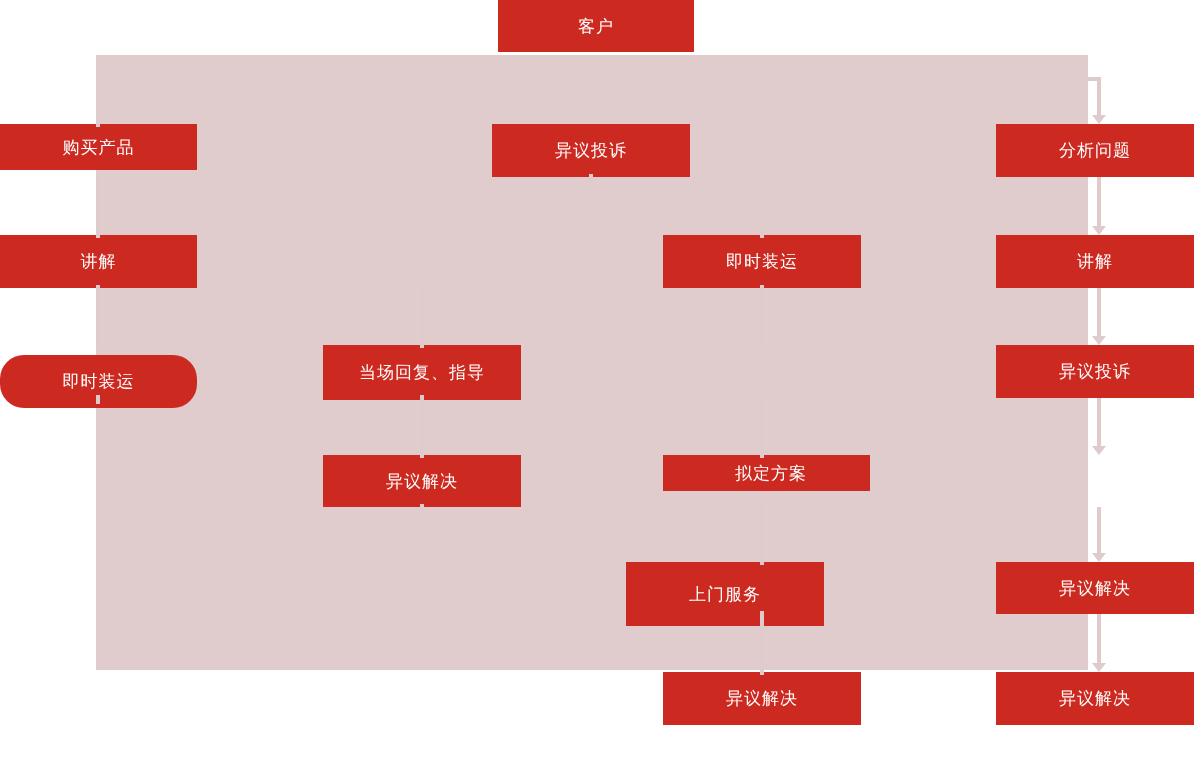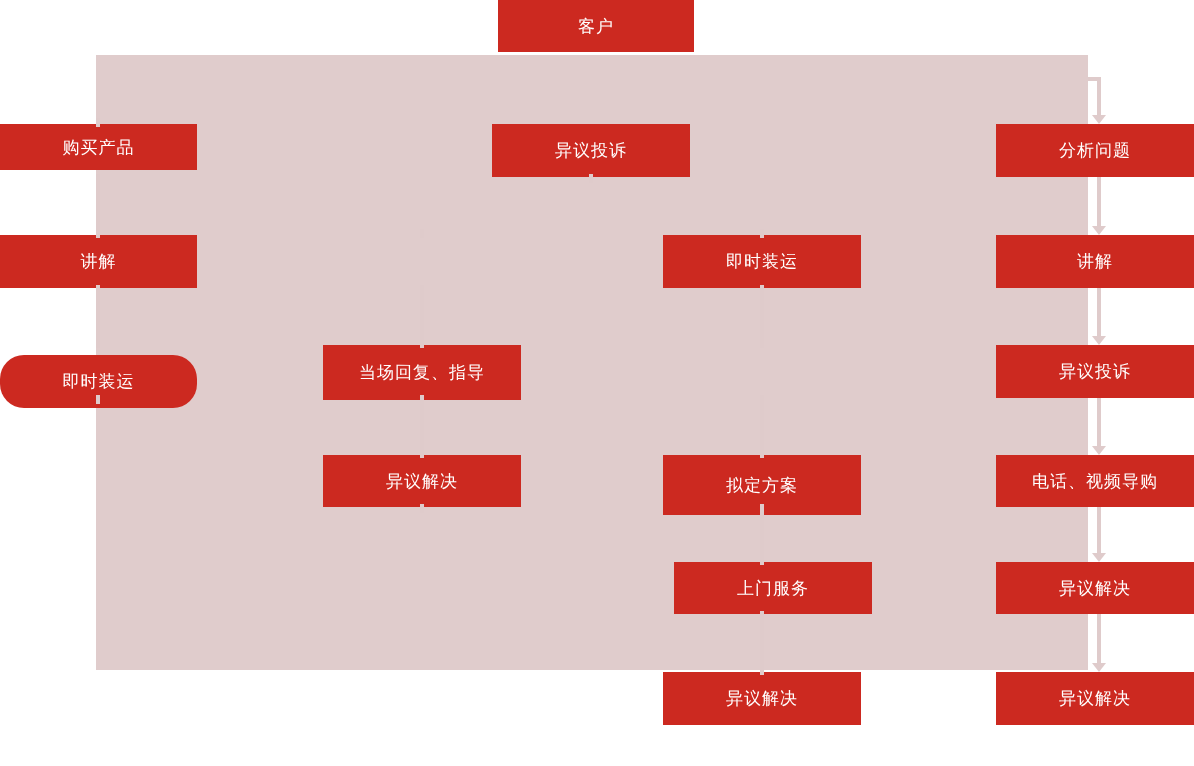--- a/index.html
+++ b/index.html
@@ -44,22 +44,22 @@
   #n0  { left: 498px; top: 0;     width: 196px; height: 52px; }
   #n1  { left: 0;     top: 124px; width: 197px; height: 46px; }
   #n2  { left: 0;     top: 235px; width: 197px; height: 53px; }
   #n3  { left: 0;     top: 355px; width: 197px; height: 53px; border-radius: 24px; }
   #n4  { left: 492px; top: 124px; width: 198px; height: 53px; }
   #n5  { left: 323px; top: 235px; width: 198px; height: 53px; }
   #n6  { left: 323px; top: 345px; width: 198px; height: 55px; }
   #n7  { left: 323px; top: 455px; width: 198px; height: 52px; }
   #n8  { left: 663px; top: 235px; width: 198px; height: 53px; }
   #n9  { left: 663px; top: 345px; width: 198px; height: 53px; }
-  #n10 { left: 663px; top: 455px; width: 198px; height: 60px; }
-  #n11 { left: 674px; top: 562px; width: 198px; height: 52px; }
+  #n10 { left: 663px; top: 455px; width: 198px; height: 36px; padding-left: 9px; }
+  #n11 { left: 626px; top: 562px; width: 198px; height: 64px; }
   #n12 { left: 663px; top: 672px; width: 198px; height: 53px; }
   #n13 { left: 996px; top: 124px; width: 198px; height: 53px; }
   #n14 { left: 996px; top: 235px; width: 198px; height: 53px; }
   #n15 { left: 996px; top: 345px; width: 198px; height: 53px; }
   #n16 { left: 996px; top: 455px; width: 198px; height: 52px; }
   #n17 { left: 996px; top: 562px; width: 198px; height: 52px; }
   #n18 { left: 996px; top: 672px; width: 198px; height: 53px; }
 
   
   .stub {
@@ -124,21 +124,20 @@
   <div class="node" id="n4">异议投诉</div>
   <div class="node" id="n6">当场回复、指导</div>
   <div class="node" id="n7">异议解决</div>
   <div class="node" id="n8">即时装运</div>
   <div class="node" id="n10">拟定方案</div>
   <div class="node" id="n11">上门服务</div>
   <div class="node" id="n12">异议解决</div>
   <div class="node" id="n13">分析问题</div>
   <div class="node" id="n14">讲解</div>
   <div class="node" id="n15">异议投诉</div>
-  <div class="node" id="n16">电话、视频导购</div>
   <div class="node" id="n17">异议解决</div>
   <div class="node" id="n18">异议解决</div>
 
   <div class="stub" id="s-l0a"></div>
   <div class="stub" id="s-l0b"></div>
   <div class="stub" id="s-l0c"></div>
   <div class="stub" id="s-l0d"></div>
   <div class="stub" id="s-ct"></div>
   <div class="stub" id="s-c1a"></div>
   <div class="stub" id="s-c1b"></div>

